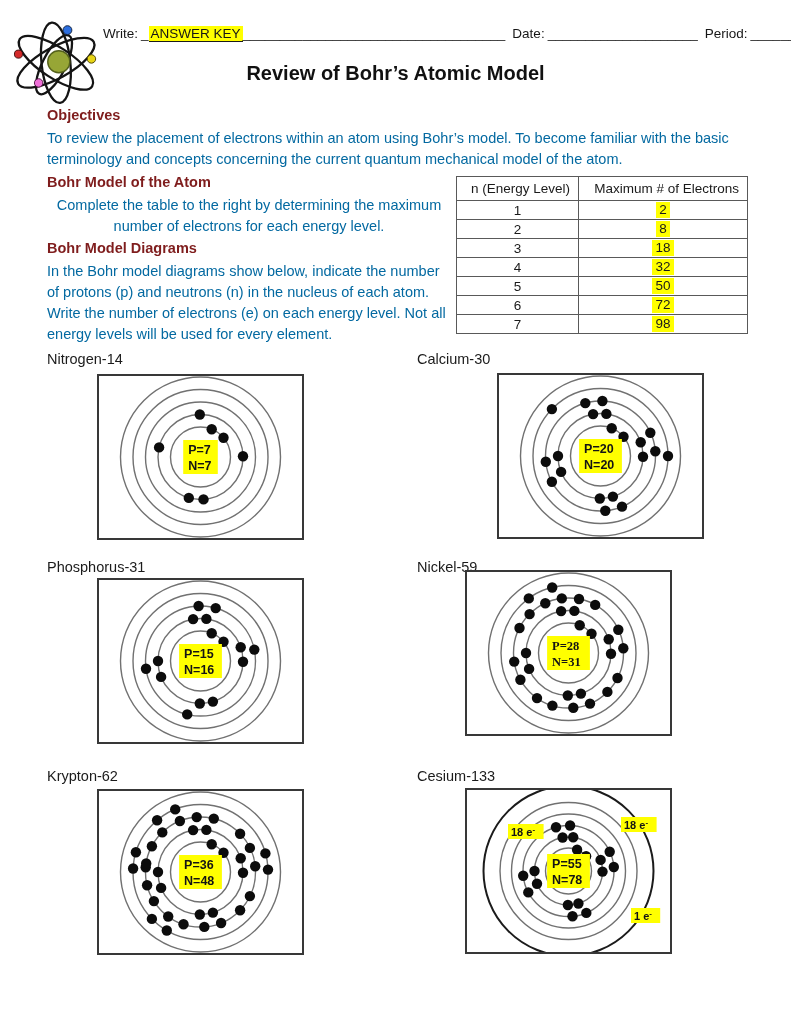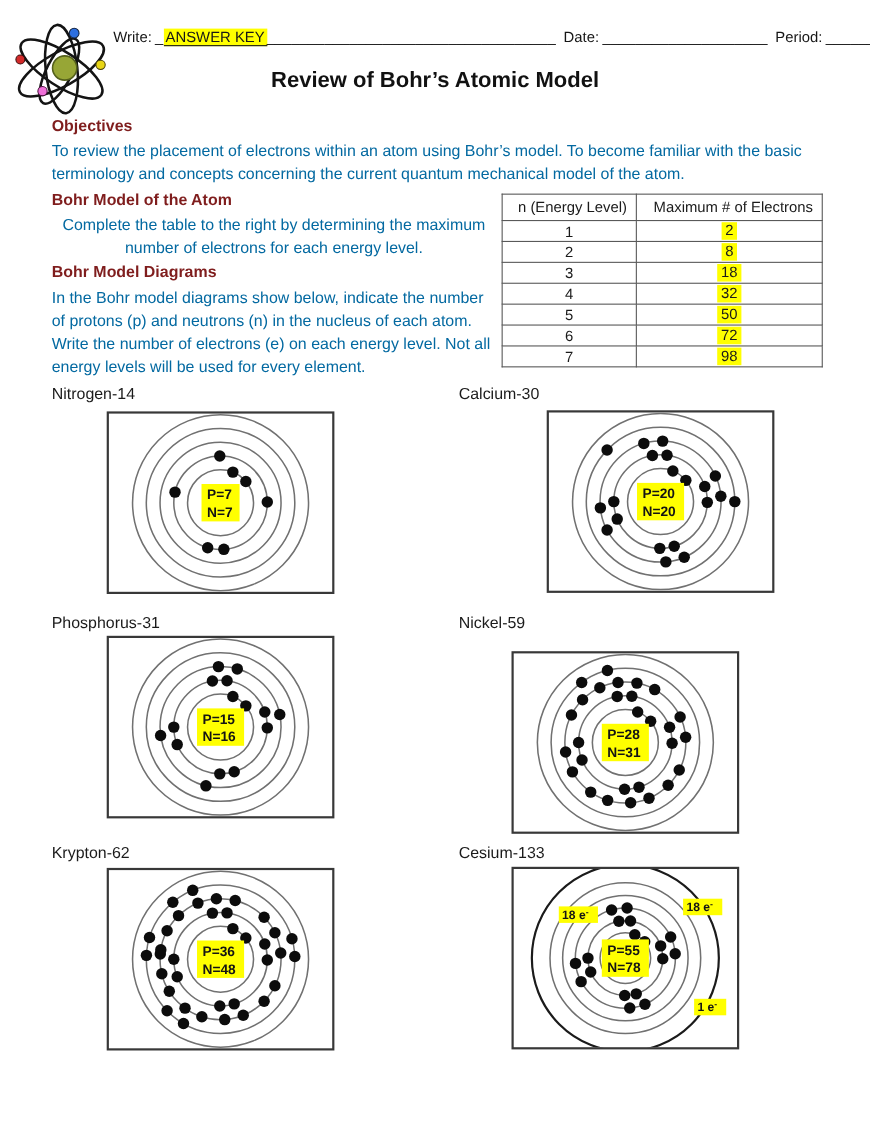--- a/index.html
+++ b/index.html
@@ -198,21 +198,21 @@
           <circle cx="116.7" cy="28.1" r="5.2" fill="#0c0c0c"></circle>
           <circle cx="155.3" cy="69.6" r="5.2" fill="#0c0c0c"></circle>
           <circle cx="88.2" cy="134.4" r="5.2" fill="#0c0c0c"></circle>
           <circle cx="47.0" cy="88.7" r="5.2" fill="#0c0c0c"></circle>
           <rect x="80.1" y="64" width="42.8" height="34" fill="#ffff00"></rect>
           <text x="85.1" y="78" font-size="12.5" font-weight="600" fill="#141414">P=15</text>
           <text x="85.1" y="94" font-size="12.5" font-weight="600" fill="#141414">N=16</text>
         </svg>
       </div>
       <div class="abs dtitle" style="left: 417px; top: 559px;">Nickel-59</div>
-      <div class="abs dbox" style="left: 465px; top: 592px;">
+      <div class="abs dbox" style="left: 465px; top: 570px; font-family: Liberation Serif, serif;">
         <svg width="203" height="162" viewBox="0 0 203 162">
           <circle cx="101.5" cy="81" r="30" fill="none" stroke="#717171" stroke-width="1.4"></circle>
           <circle cx="101.5" cy="81" r="42.5" fill="none" stroke="#717171" stroke-width="1.4"></circle>
           <circle cx="101.5" cy="81" r="55" fill="none" stroke="#717171" stroke-width="1.4"></circle>
           <circle cx="101.5" cy="81" r="67.5" fill="none" stroke="#717171" stroke-width="1.4"></circle>
           <circle cx="101.5" cy="81" r="80" fill="none" stroke="#717171" stroke-width="1.4"></circle>
           <circle cx="112.7" cy="53.2" r="5.2" fill="#0c0c0c"></circle>
           <circle cx="124.5" cy="61.7" r="5.2" fill="#0c0c0c"></circle>
           <circle cx="94.1" cy="39.1" r="5.2" fill="#0c0c0c"></circle>
           <circle cx="107.4" cy="38.9" r="5.2" fill="#0c0c0c"></circle>

